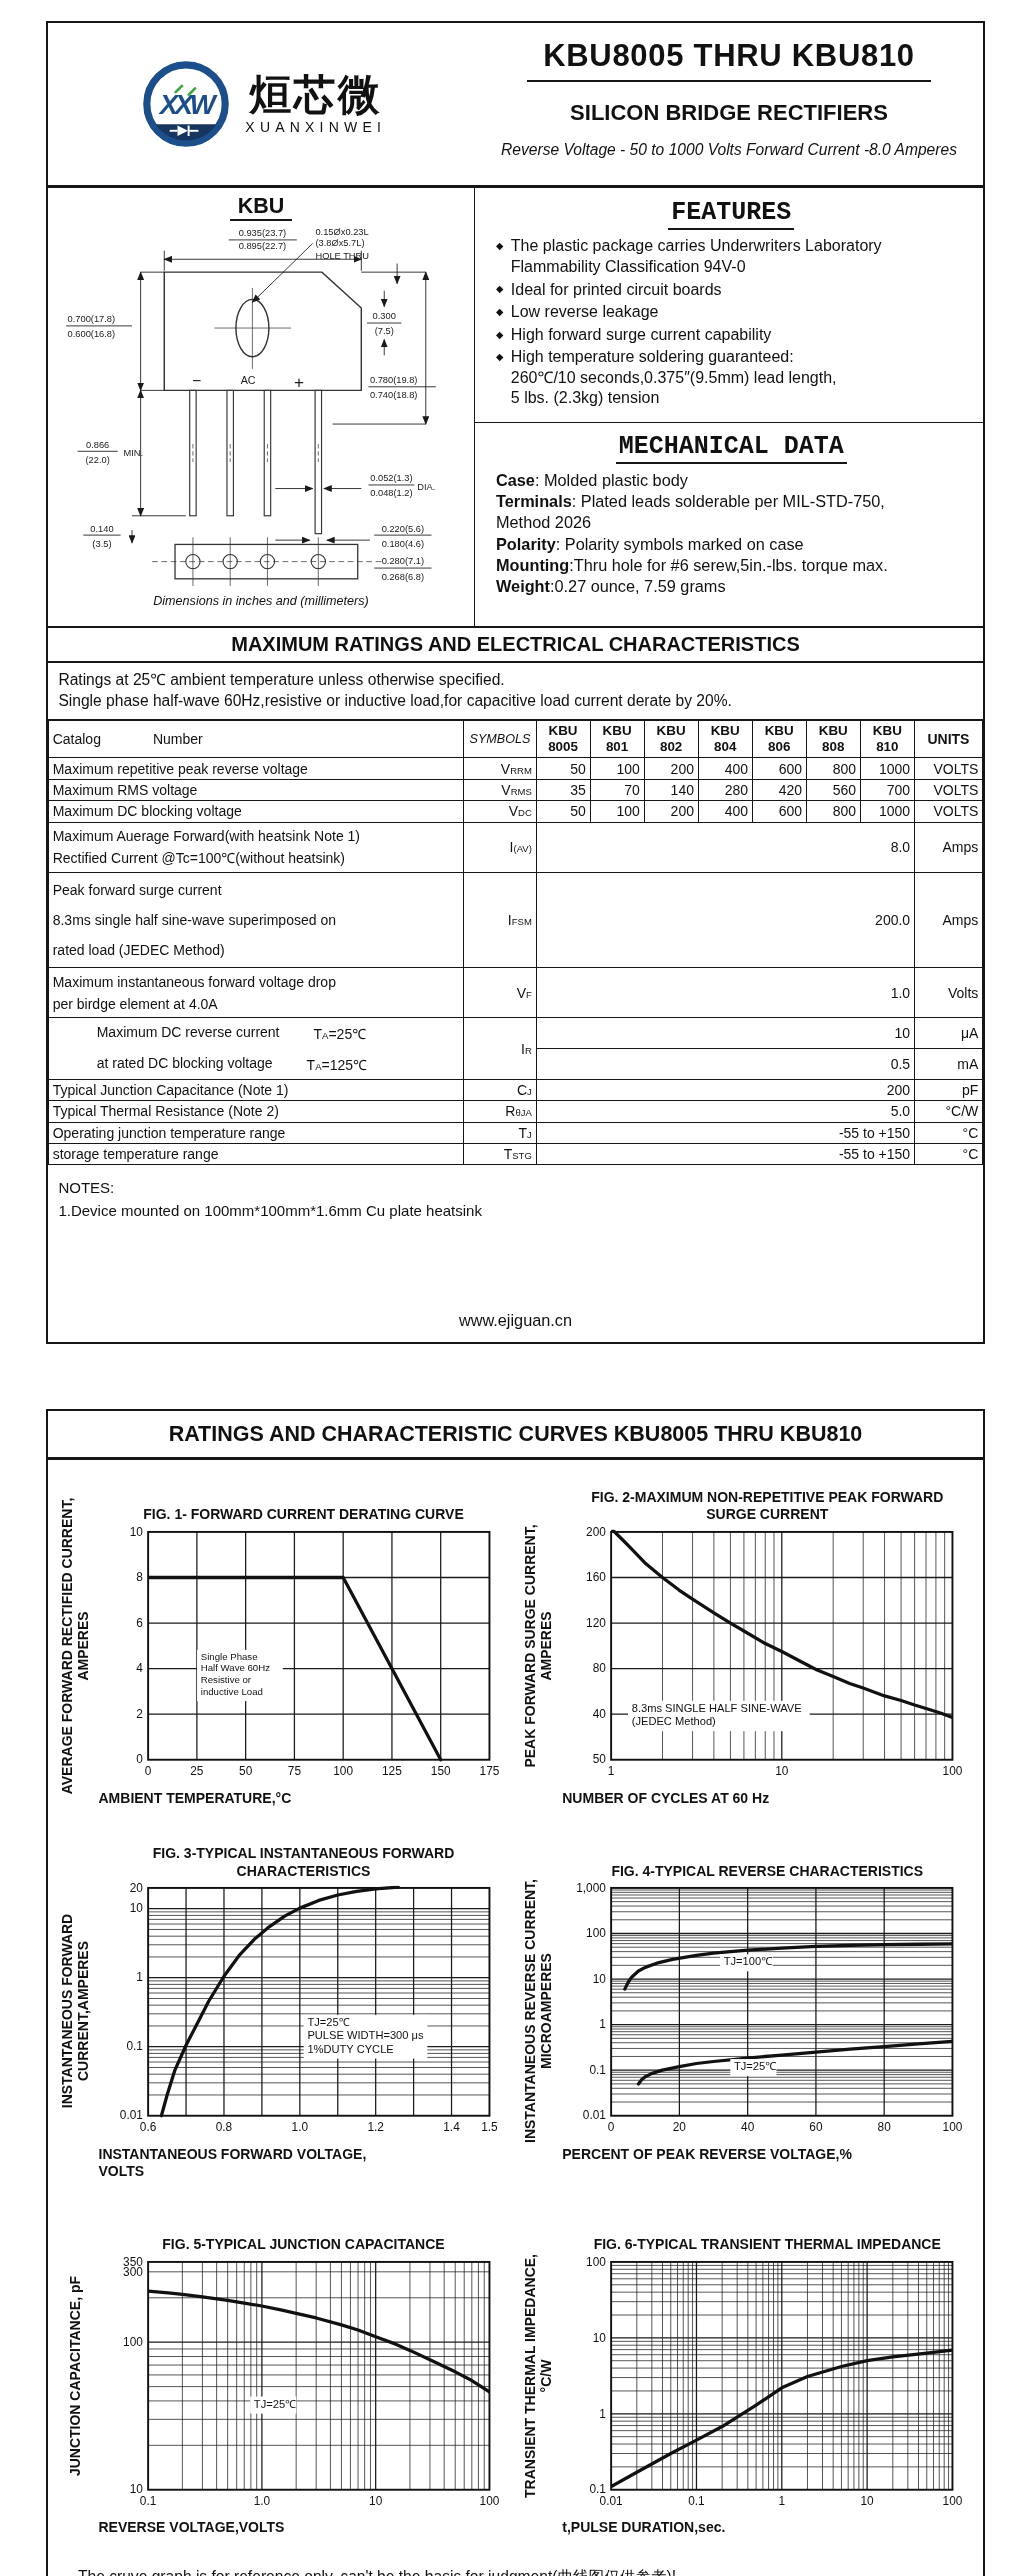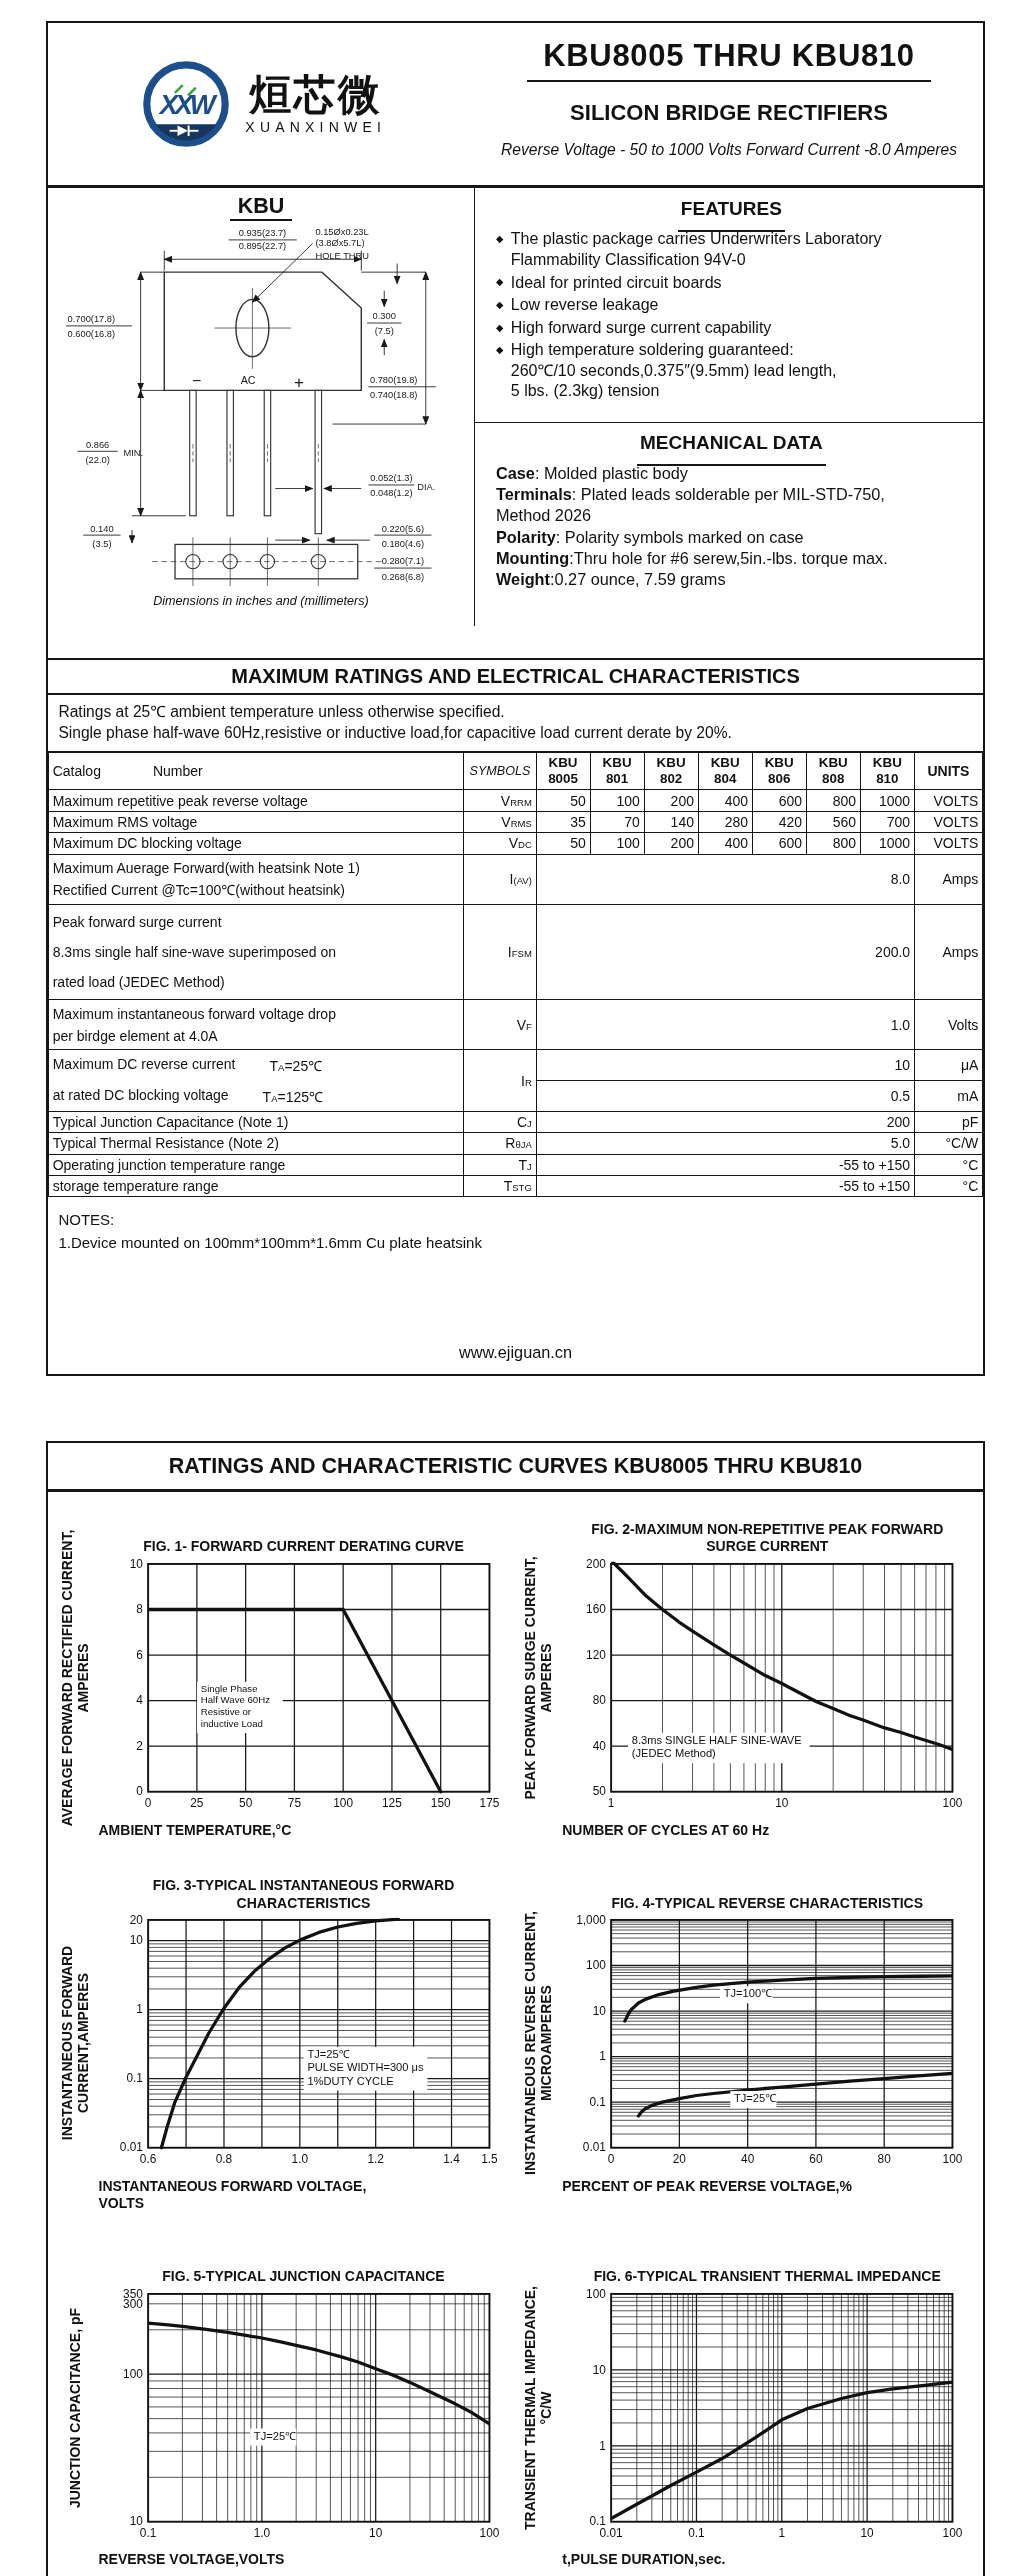--- a/index.html
+++ b/index.html
@@ -23,47 +23,47 @@
   
   .cols{display:flex;}
   .col-left{width:427px;border-right:1.5px solid #161616;box-sizing:border-box;padding-top:6px;}
   .kbu-hd{text-align:center;}
   .kbu-hd span{font-size:21.5px;font-weight:700;border-bottom:2.2px solid #161616;padding:0 7.4px 0.7px;}
   svg.pkg{display:block;margin:3px auto 0;width:410px;height:369px;}
   .dim-note{font-style:italic;font-size:12.6px;text-align:center;margin-top:3px;padding-bottom:18px;}
   .col-right{flex:1;display:flex;flex-direction:column;}
   .features{height:234px;box-sizing:border-box;padding:7.4px 16.3px 0 21px;}
   .cell-hd{text-align:center;margin:3px 0 9px;}
-  .cell-hd span{font-size:19px;font-weight:700;border-bottom:2.2px solid #161616;padding:0 3px 11px;}
+  .cell-hd span{font-size:25px;font-weight:700;border-bottom:2.2px solid #161616;padding:0 3px 1px;font-family:Liberation Mono, monospace;}
   ul.feat{list-style:none;margin:0;padding:0;font-size:16px;}
   ul.feat li{display:flex;gap:7.4px;margin-bottom:2.2px;line-height:1.28;}
   .bullet{font-size:9.6px;padding-top:3.7px;}
   .feat-text{white-space:pre-line;}
   .mech{border-top:1.5px solid #161616;flex:1;box-sizing:border-box;padding:6px 16.3px 0 21px;font-size:16.3px;}
   .mech-line{line-height:1.3;}
   .mech-line b{font-weight:700;}
 
   
-  .band{border-top:2.2px solid #161616;border-bottom:2.2px solid #161616;text-align:center;font-weight:700;font-size:20px;padding:5.2px 0;margin-top:32px;}
+  .band{border-top:2.2px solid #161616;border-bottom:2.2px solid #161616;text-align:center;font-weight:700;font-size:20px;padding:5.2px 0;}
   .rnotes{font-size:15.6px;padding:6px 7.4px 7.4px 10.4px;border-bottom:1.5px solid #161616;line-height:1.35;}
   table.rt{border-collapse:collapse;width:100%;table-layout:fixed;font-size:14px;}
   .rt th,.rt td{border:1.5px solid #161616;padding:2.2px 3.7px;}
   .rt th{font-weight:700;vertical-align:middle;}
   .cat-hd{text-align:left;font-weight:400 !important;vertical-align:bottom;}
   .cat-hd .gap{display:inline-block;width:52px;}
   .sym-hd{font-style:italic;font-weight:400 !important;font-size:12.6px;text-align:center;}
   .part-hd{white-space:pre-line;text-align:center;font-size:13.4px;line-height:1.2;}
   .units-hd{text-align:center;}
   .lbl{text-align:left;white-space:pre-line;}
   .sp2{line-height:1.6;}
   .sp3{line-height:2.15;}
   .sym,.val,.unit{text-align:right;}
   .sub{font-size:0.68em;}
   .dualwrap{display:flex;flex-direction:column;gap:12px;padding:3px 0;}
-  .dualline{display:flex;}
+  .dualline{display:flex;margin-left:44px;}
   .dualline .cond{margin-left:34px;}
   .notes-blk{font-size:15px;padding:12px 10.4px 0;line-height:1.5;}
   .p1footer{text-align:center;font-size:16.3px;margin:89px 0 12px;}
 
   
   .p2hd{font-size:21.5px;font-weight:700;text-align:center;padding:11px 0 9.6px;border-bottom:3.7px solid #161616;}
   .figs{display:grid;grid-template-columns:1fr 1fr;padding:25px 3px 0 4.5px;row-gap:34px;}
   .fig{display:flex;}
   .fig-ylab{width:46px;position:relative;}
   .fig-ylab>span{position:absolute;top:50%;left:50%;transform:translate(-50%,-50%) rotate(-90deg);white-space:pre-line;text-align:center;font-size:14px;font-weight:700;line-height:1.12;width:max-content;display:block;}

